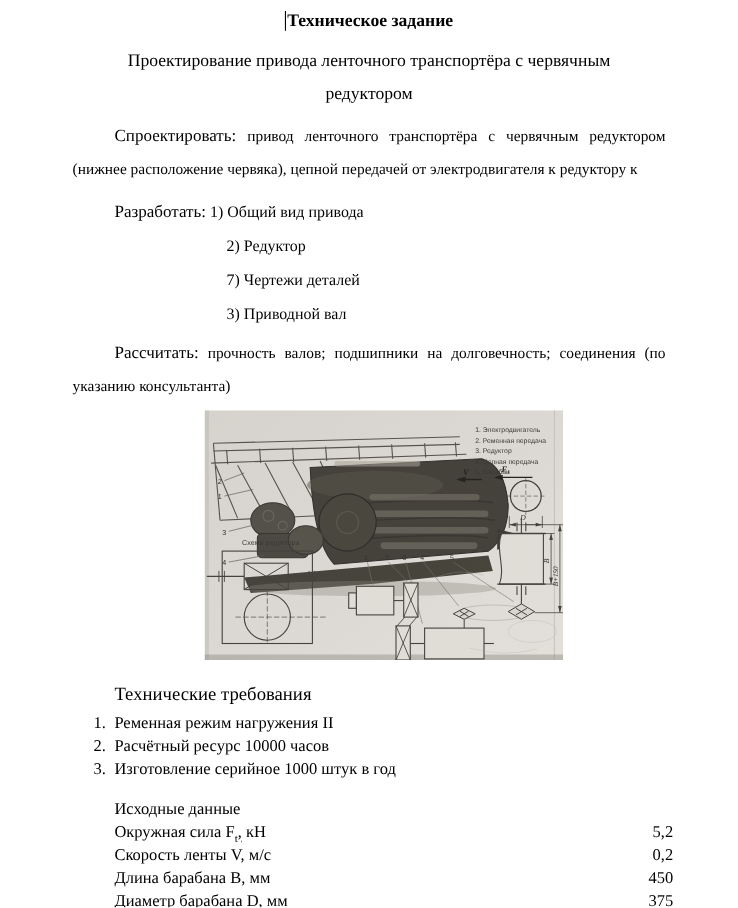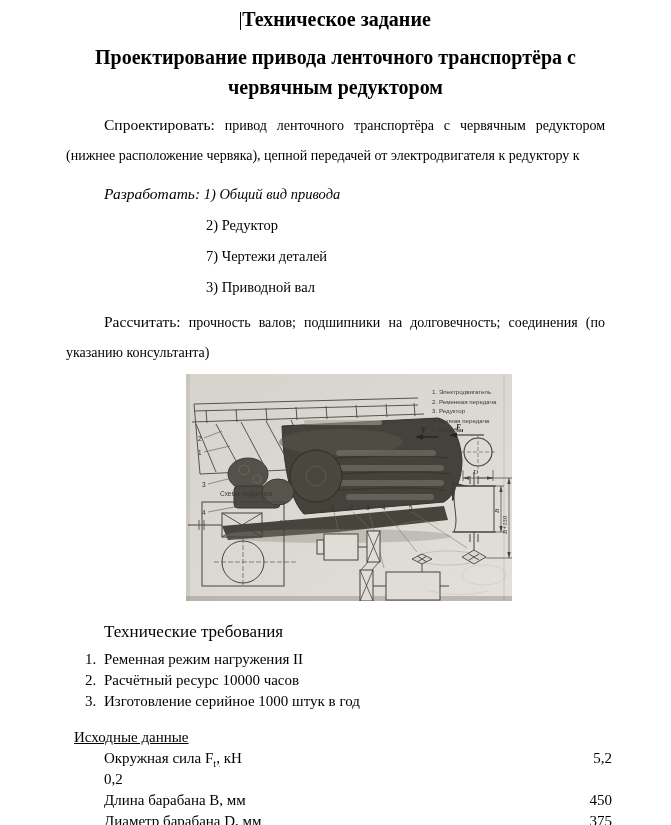--- a/index.html
+++ b/index.html
@@ -1,50 +1,50 @@
 <!DOCTYPE html>
 <html><head>
 <meta charset="utf-8">
 <style>
   html,body{margin:0;padding:0;background:#fff;}
   .page{
     width:671px;height:825px;background:#ffffff;position:relative;overflow:hidden;
     font-family:"Liberation Serif","DejaVu Serif",serif;color:#000;
   }
   .title{
-    padding-top:10px;text-align:center;font-weight:bold;font-size:20px;line-height:19px;
+    padding-top:10px;text-align:center;font-weight:bold;font-size:16px;line-height:19px;
   }
   .caret{
     display:inline-block;width:0;height:18px;border-left:1.5px solid #000;
     vertical-align:-4px;margin-right:1px;
   }
   .subtitle{
-    margin:12px auto 0 auto;width:515px;text-align:center;font-weight:bold;
-    font-size:20px;line-height:30px;
+    margin:12px auto 0 auto;width:515px;text-align:center;font-weight:normal;
+    font-size:16px;line-height:30px;
   }
   .para{
     margin:8px 66px 0 66px;font-size:14px;line-height:30px;
     text-align:justify;text-indent:38px;
   }
   .lead{font-size:15.5px;}
   .develop{margin:7px 66px 0 66px;font-size:14.5px;line-height:31px;}
-  .dev-first{text-indent:38px;font-style:italic;}
+  .dev-first{text-indent:38px;}
   .dev-item{padding-left:140px;}
   .calc{margin-top:4px;}
   .figure-wrap{
     width:326px;height:227px;margin:6px 0 0 186px;position:relative;
   }
   .section-heading{
     margin:22px 66px 0 104px;font-size:17px;line-height:18px;
   }
   .req-list{margin:8px 66px 0 85px;font-size:15px;line-height:21px;}
   .req-row{display:flex;}
   .req-num{width:19px;flex:0 0 19px;}
   .data-heading{
-    margin:16px 66px 0 74px;font-size:15px;line-height:18px;text-decoration:underline;
+    margin:16px 66px 0 104px;font-size:15px;line-height:18px;
   }
   .data-block{margin:2px 59px 0 104px;font-size:15px;line-height:21px;}
   .data-row{display:flex;justify-content:space-between;}
   .u-solid{text-decoration-color:#000;}
   .u-wavy{
     text-decoration:underline;text-decoration-style:wavy;
     text-decoration-color:#2b6cd4;text-decoration-thickness:1px;
   }
   sub{font-size:10px;line-height:0;}
   svg text{user-select:none;}
@@ -299,20 +299,21 @@
   </div>
 
   <div class="data-heading">Исходные данные</div>
 
   <div class="data-block">
     <div class="data-row">
       <span><span>Окружная сила</span>&nbsp;<span class="u-solid"><span>F</span><sub>t</sub></span><span class="u-wavy">,</span>&nbsp;<span>кН</span></span>
       <span>5,2</span>
     </div>
     <div class="data-row">
+      <span>Скорость ленты V, м/с</span>
       <span>0,2</span>
     </div>
     <div class="data-row">
       <span>Длина барабана B, мм</span>
       <span>450</span>
     </div>
     <div class="data-row">
       <span>Диаметр барабана D, мм</span>
       <span>375</span>
     </div>

